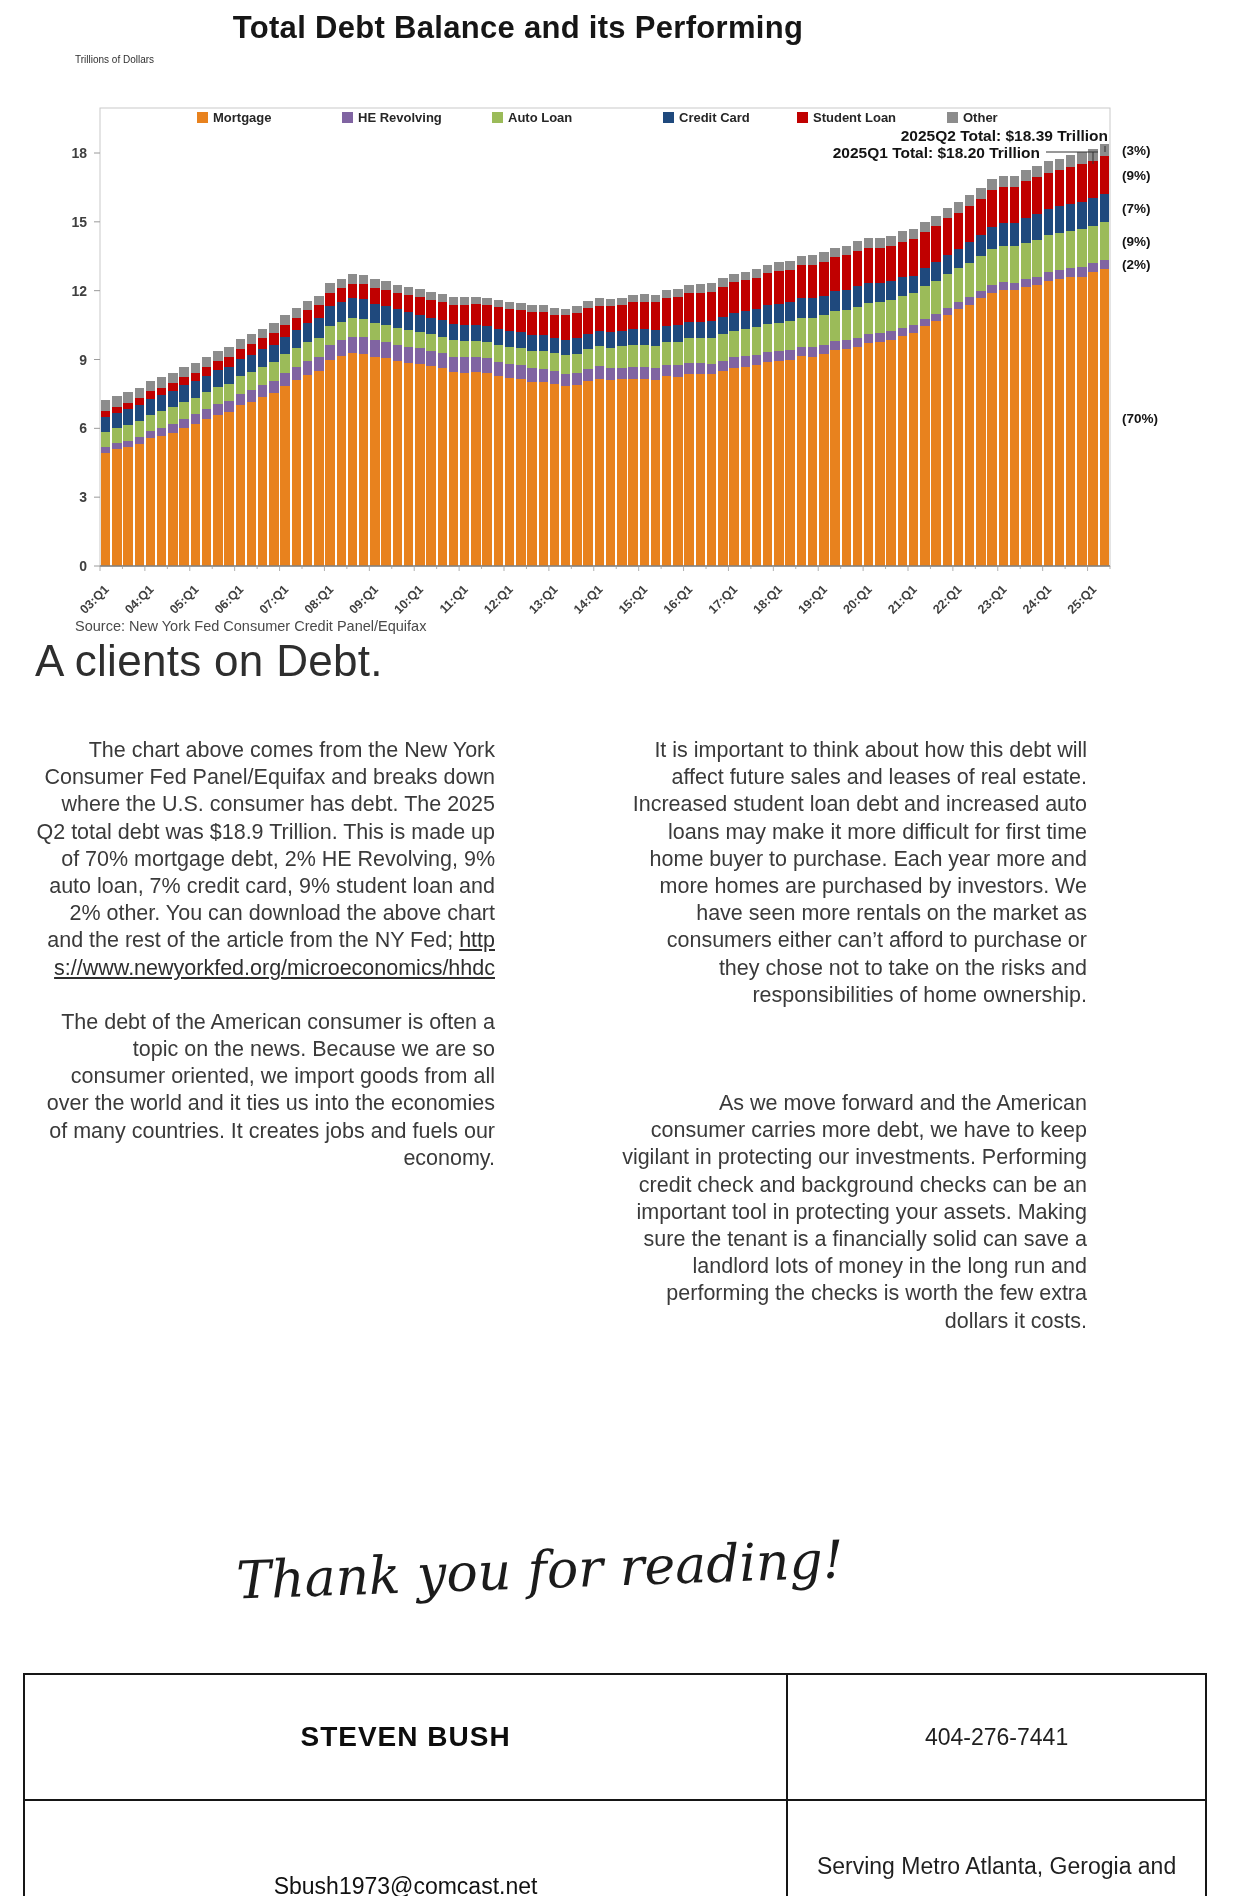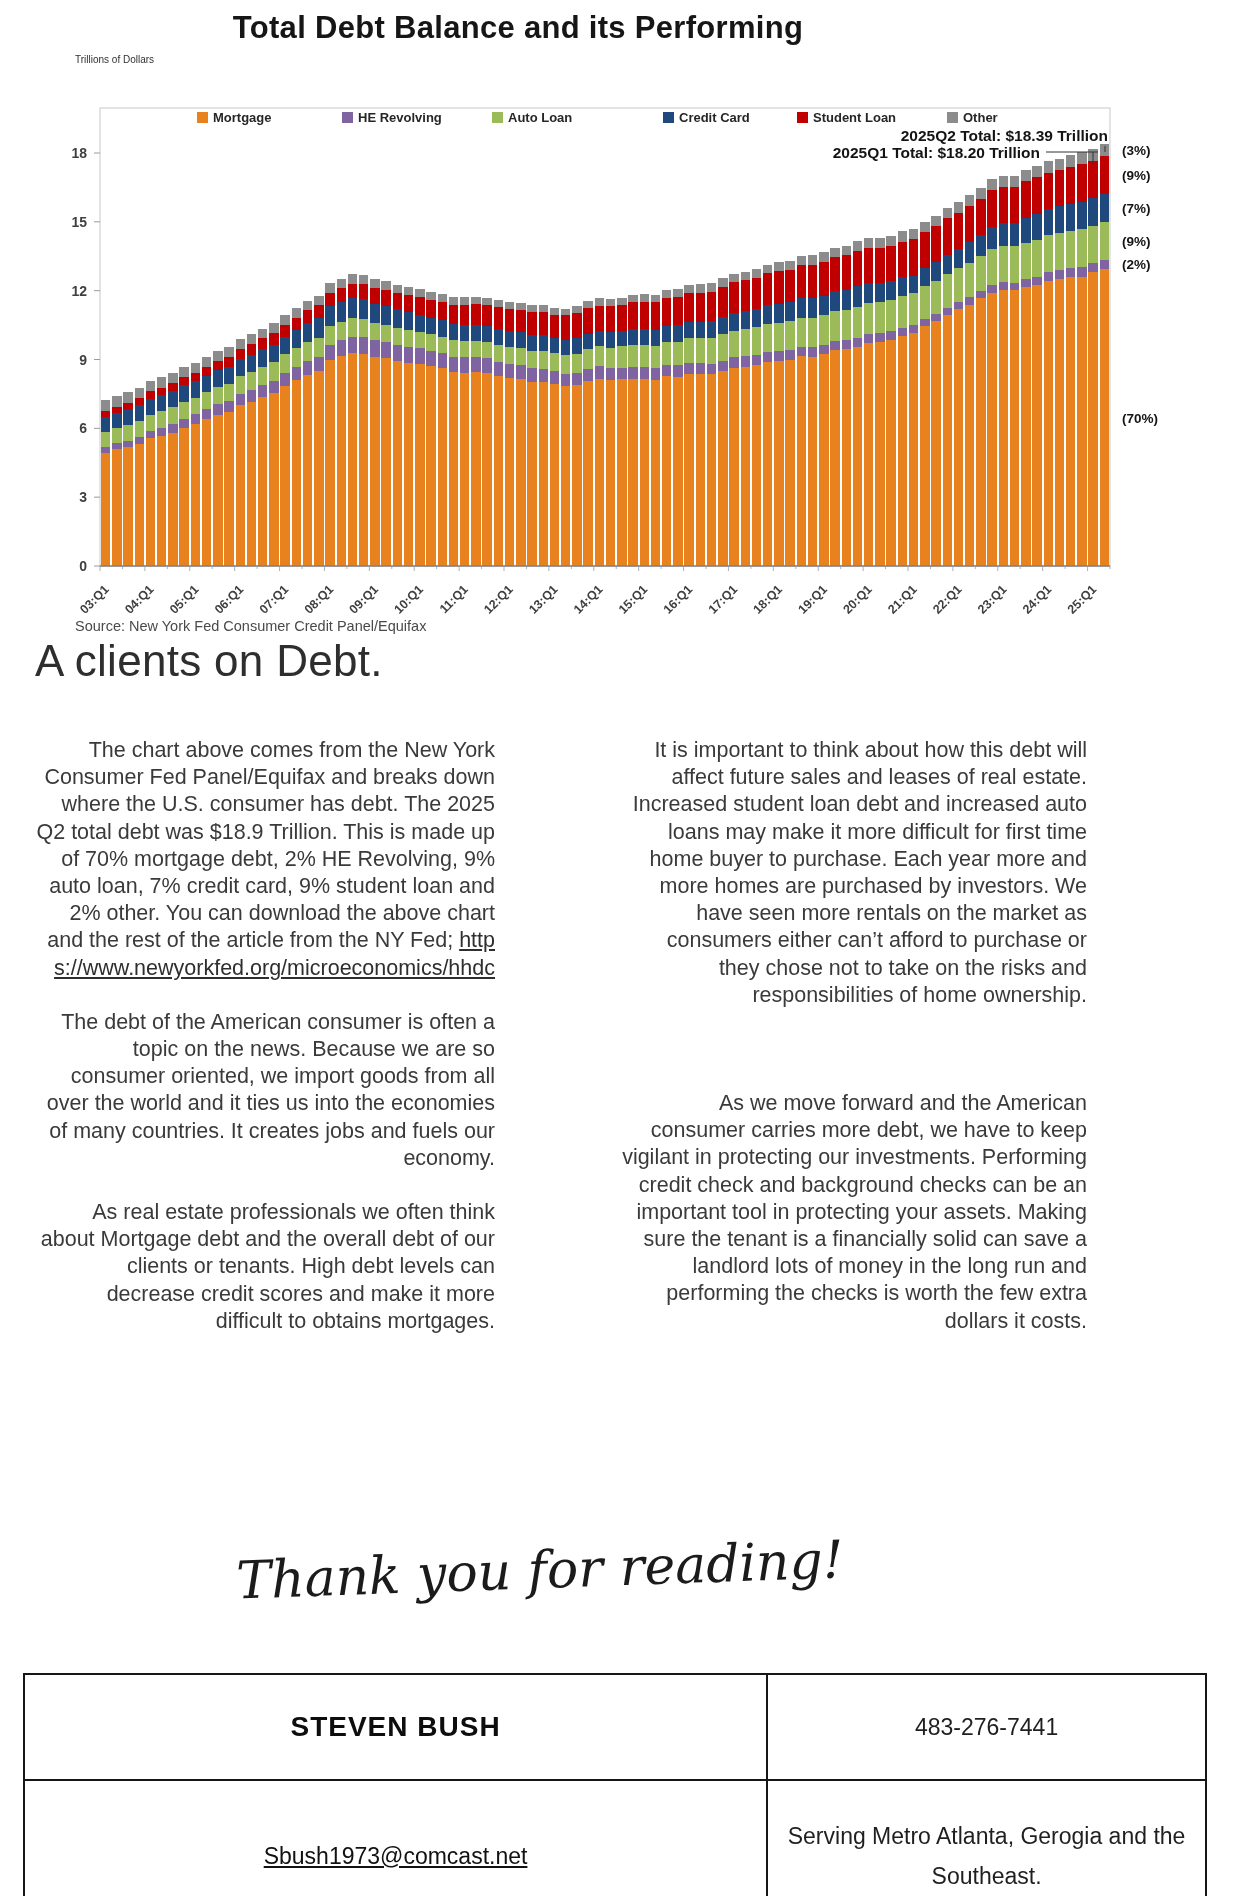--- a/index.html
+++ b/index.html
@@ -29,21 +29,21 @@
     left:0;top:1540px;width:1080px;text-align:center;
     font-family:"DejaVu Serif",serif;font-style:italic;
     font-size:52px;color:#1b1b1b;transform:rotate(-2deg);
   }
   table.contact{
     position:absolute;left:23px;top:1673px;width:1184px;
     border-collapse:collapse;table-layout:fixed;
   }
   table.contact td{
     border:2px solid #161616;text-align:center;vertical-align:middle;
-    padding:0;
+    padding:10px;
     margin-top:46px;
   }
   td.cell-name{width:62.7%;font-size:28px;font-weight:700;letter-spacing:1px;color:#0d0d0d;}
   td.cell-phone{font-size:23px;color:#1f1f1f;}
   tr.row1 td{height:104px;}
   tr.row2 td{height:150px;}
   .email-link{font-size:23px;color:#111;text-decoration:underline;}
   td.cell-serving{font-size:23px;line-height:40px;color:#1f1f1f;}
   
   .ylab{font:700 14px "Liberation Sans",sans-serif;fill:#3f3f3f;}
@@ -720,35 +720,34 @@
   </svg>
 
 <div class="abs chart-source">Source: New York Fed Consumer Credit Panel/Equifax</div>
 
 <h1 class="abs article-heading">A clients on Debt.</h1>
 
 <div class="abs col col-left">
   <p><span>The chart above comes from the New York Consumer Fed Panel/Equifax and breaks down where the U.S. consumer has debt. The 2025 Q2 total debt was $18.9 Trillion. This is made up of 70% mortgage debt, 2% HE Revolving, 9% auto loan, 7% credit card, 9% student loan and 2% other. You can download the above chart and the rest of the article from the NY Fed;</span>
     <a class="fed-link" href="#">https://www.newyorkfed.org/microeconomics/hhdc</a></p>
   <p>The debt of the American consumer is often a topic on the news. Because we are so consumer oriented, we import goods from all over the world and it ties us into the economies of many countries. It creates jobs and fuels our economy.</p>
-  <p>As real estate professionals we often think about Mortgage debt and the overall debt of our clients or tenants. High debt levels can decrease credit scores and make it more difficult to obtains mortgages.</p>
 </div>
 
 <div class="abs col col-right">
   <p class="gap-lg">It is important to think about how this debt will affect future sales and leases of real estate. Increased student loan debt and increased auto loans may make it more difficult for first time home buyer to purchase. Each year more and more homes are purchased by investors.  We have seen more rentals on the market as consumers either can’t afford to purchase or they chose not to take on the risks and responsibilities of home ownership.</p>
   <p>As we move forward and the American consumer carries more debt, we have to keep vigilant in protecting our investments. Performing credit check and background checks can be an important tool in protecting your assets. Making sure the tenant is a financially solid can save a landlord lots of money in the long run and performing the checks is worth the few extra dollars it costs.</p>
 </div>
 
 <div class="abs signature">Thank you for reading!</div>
 
 <table class="contact">
   <tbody>
     <tr class="row1">
       <td class="cell-name">STEVEN BUSH</td>
-      <td class="cell-phone">483-276-7441</td>
+      <td class="cell-phone">404-276-7441</td>
     </tr>
     <tr class="row2">
       <td>
         <a class="email-link" href="#">Sbush1973@comcast.net</a>
       </td>
       <td class="cell-serving">Serving Metro Atlanta, Gerogia and the Southeast.</td>
     </tr>
   </tbody>
 </table>
 

